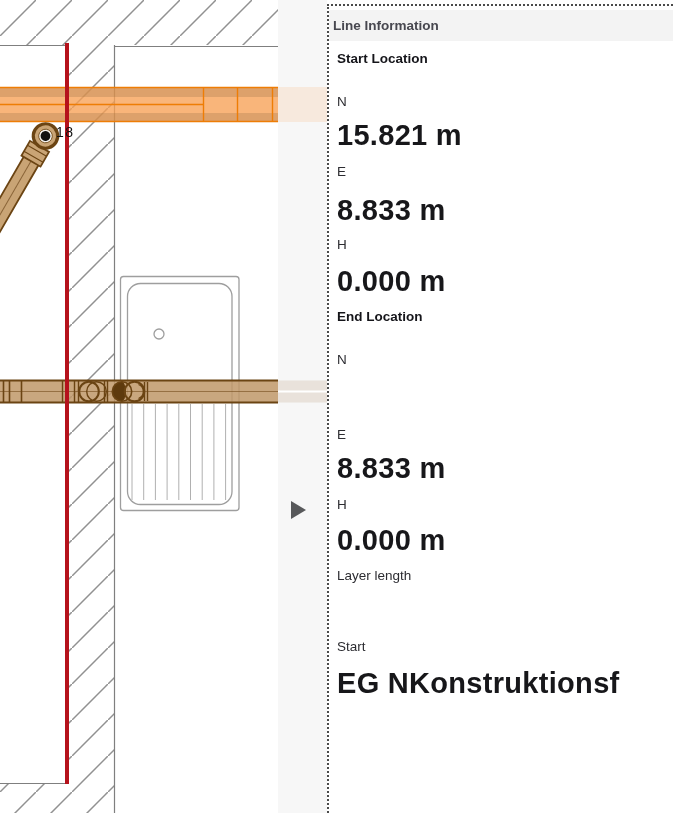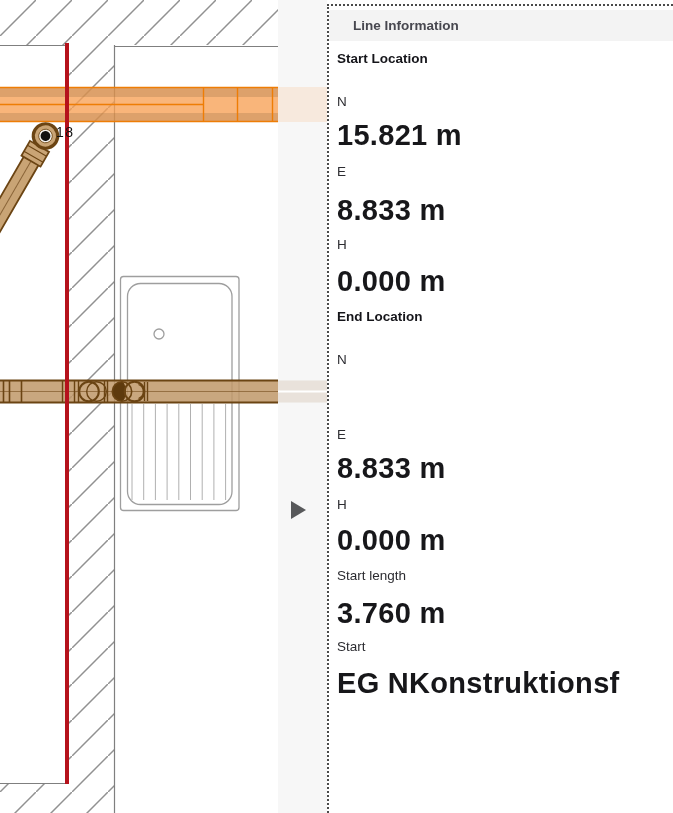--- a/index.html
+++ b/index.html
@@ -10,21 +10,21 @@
   .drawing{position:absolute;left:0;top:0;width:327px;height:704px;background:#ffffff;}
   .drawing svg{display:block;}
   .panel{
     position:absolute;left:327px;top:4px;width:346px;height:809px;box-sizing:border-box;
     border-left:2px dotted #4a4a4a;border-top:2px dotted #4a4a4a;background:#ffffff;
   }
   .panel .band{
     position:absolute;left:0;right:0;top:4px;height:31px;background:#f3f3f3;
   }
   .panel .band span{
-    display:inline-block;margin-left:24px;line-height:31px;
+    display:inline-block;margin-left:4px;line-height:31px;
     font-weight:bold;font-size:13.5px;color:#47474f;
   }
   .row{position:absolute;left:8px;white-space:nowrap;}
   .section{font-weight:bold;font-size:13.5px;color:#15151a;}
   .lbl{font-size:13.5px;color:#2c2c31;}
   .val{
     font-size:29px;font-weight:bold;color:#17171a;letter-spacing:0.3px;
     height:24px;line-height:29px;overflow:hidden;width:312px;
   }
 </style>
@@ -130,18 +130,17 @@
   <div class="row section" style="top:303px">End Location</div>
 
   <div class="row lbl" style="top:346px">N</div>
 
   <div class="row lbl" style="top:421px">E</div>
   <div class="row val" style="top:448px">8.833 m</div>
 
   <div class="row lbl" style="top:491px">H</div>
   <div class="row val" style="top:520px">0.000 m</div>
 
-  <div class="row lbl" style="top:562px">Start length</div>
-  <div class="row val" style="top:593px">3.760 m</div>
+  <div class="row lbl" style="top:562px">Layer length</div>
 
   <div class="row lbl" style="top:633px">Start</div>
   <div class="row val" style="top:663px">EG NKonstruktionsf</div>
 </div>
 
 </body></html>

